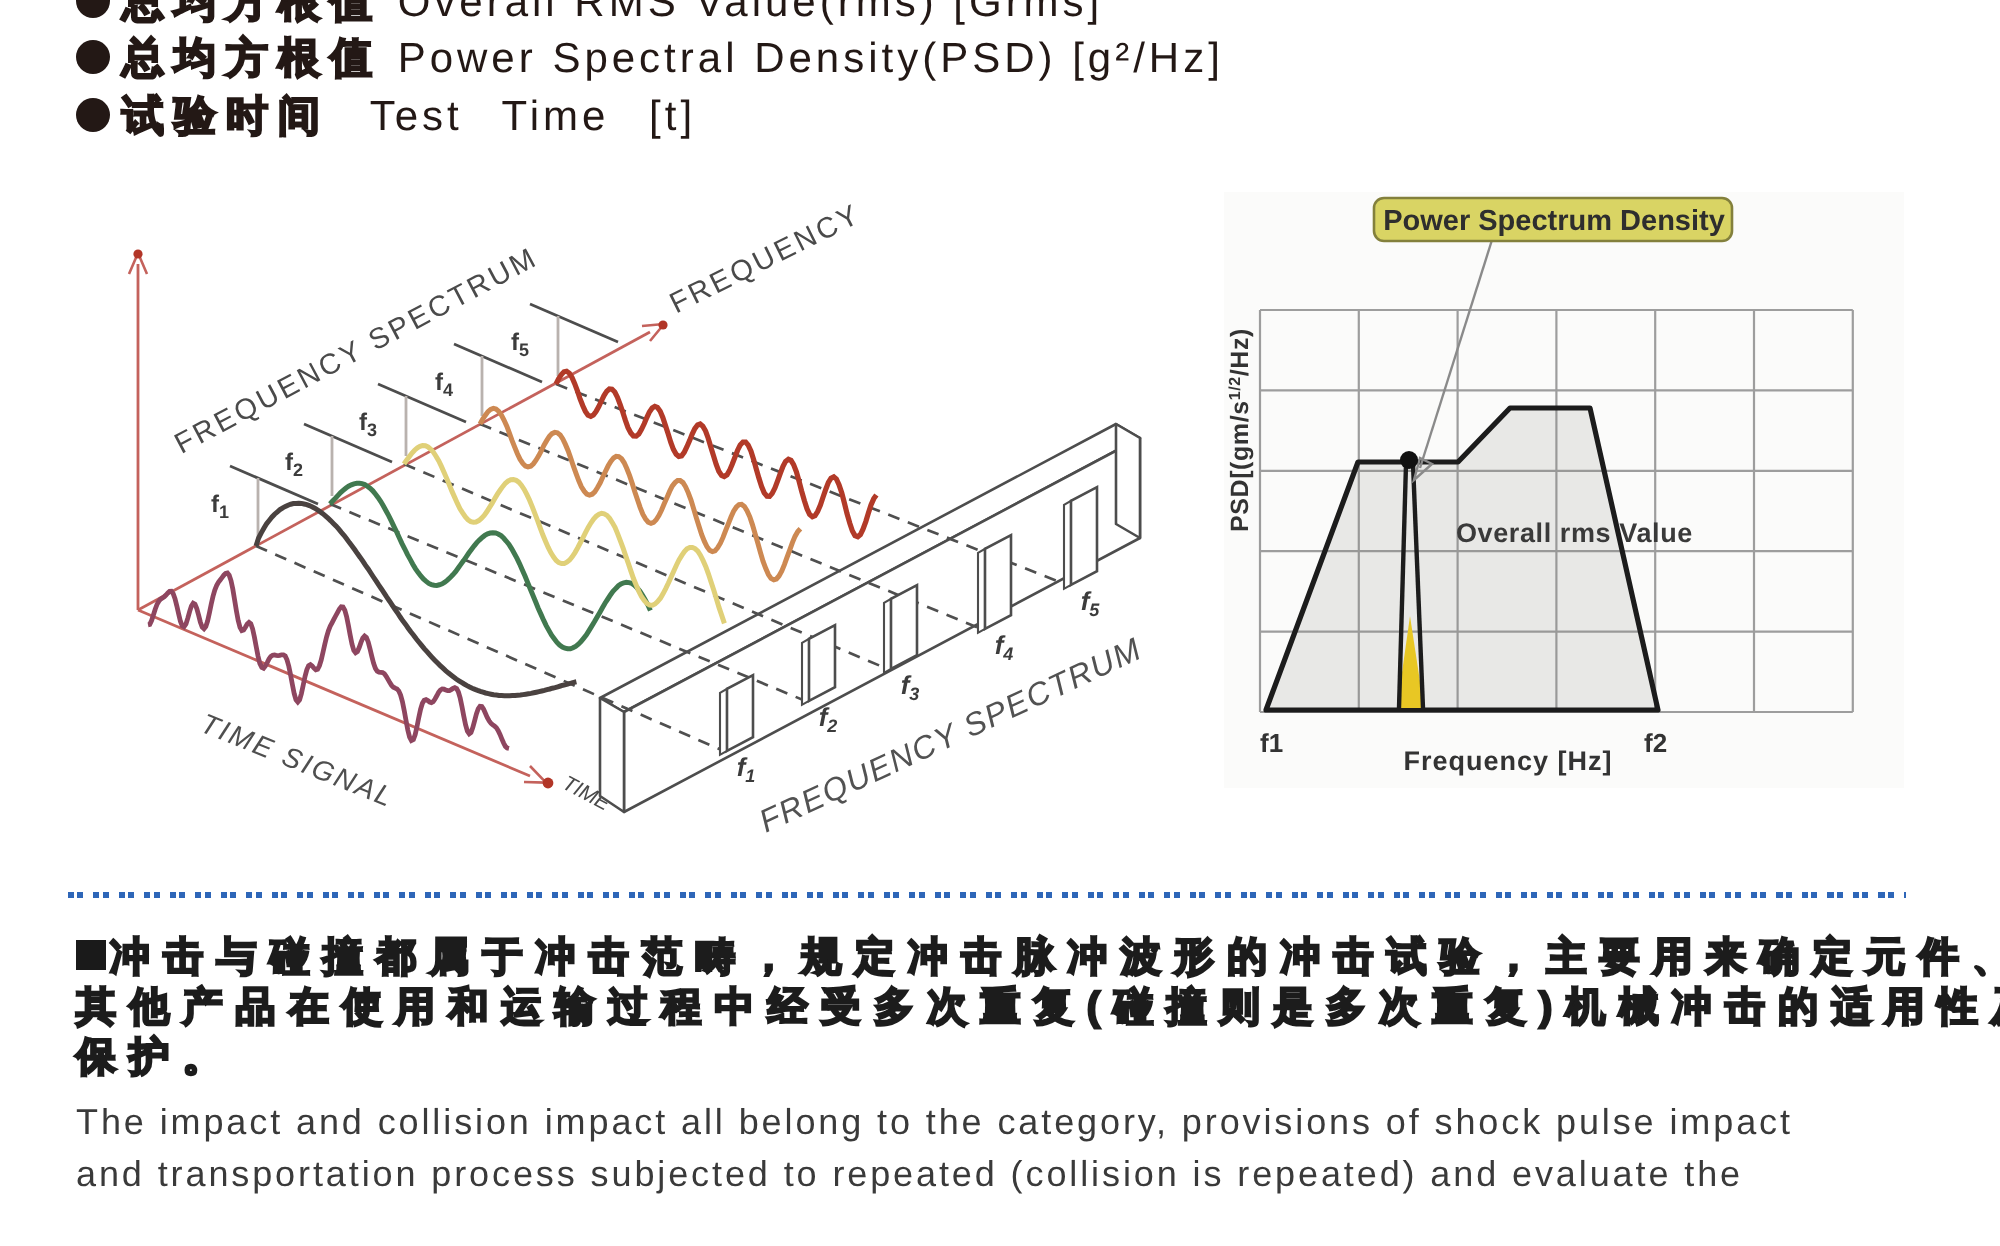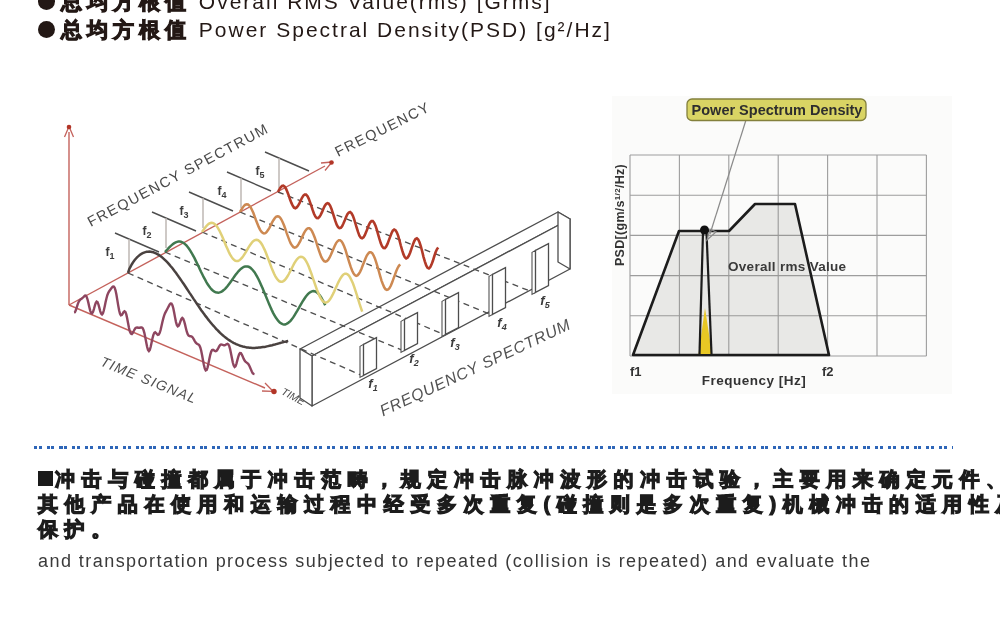--- a/index.html
+++ b/index.html
@@ -3,20 +3,21 @@
 html,body{margin:0;padding:0}
 body{width:1000px;height:623px;background:#fff;font-family:"Liberation Sans",sans-serif;position:relative;overflow:hidden}
 .abs{position:absolute}
 .blt{display:inline-block;width:17px;height:17px;border-radius:50%;background:#231815;margin-right:6px;vertical-align:-1px}
 .sq{display:inline-block;width:15px;height:15px;background:#1a1a1a;margin-right:2px;vertical-align:0px}
 .cj{letter-spacing:5px;font-weight:bold;-webkit-text-stroke:1.1px #231815}
 </style></head><body>
 <div class="abs" style="left:38px;top:-12.2px;font-size:21px;line-height:28.6px;color:#231815;white-space:nowrap;letter-spacing:2px">
 <div><span class="blt"></span><span class="cj">总均方根值</span> Overall RMS Value(rms) [Grms]</div>
 <div><span class="blt"></span><span class="cj">总均方根值</span> Power Spectral Density(PSD) [g²/Hz]</div>
+<div style="word-spacing:12px"><span class="blt"></span><span class="cj">试验时间</span> Test Time [t]</div>
 </div>
 <svg class="abs" style="left:0;top:85px" width="1000" height="345" viewBox="0 85 1000 345">
 
 <line x1="69" y1="305" x2="69" y2="132" stroke="#c4625c" stroke-width="1.4"></line>
 <path d="M64.5 137 L69 126.5 L73.5 137" fill="none" stroke="#c4625c" stroke-width="1.3"></path>
     <circle cx="69" cy="127" r="2.3" fill="#b23527"></circle>
 <line x1="69" y1="305" x2="265" y2="388" stroke="#c4625c" stroke-width="1.4"></line>
 <path d="M262 391 L273 391.3 M265 383 L273 391.3" fill="none" stroke="#c4625c" stroke-width="1.3"></path>
     <circle cx="274" cy="391.5" r="2.7" fill="#b23527"></circle>
 <line x1="69" y1="305" x2="325" y2="166" stroke="#c4625c" stroke-width="1.4"></line>
@@ -106,13 +107,14 @@
 <text x="754" y="385" font-size="13.5" font-weight="bold" fill="#333" text-anchor="middle" letter-spacing="0.5">Frequency [Hz]</text>
 
 </svg>
 <div class="abs" style="left:34px;top:446px;width:919px;height:3.2px;background:repeating-linear-gradient(90deg,#2e66b8 0px,#2e66b8 3px,transparent 3px,transparent 4.6px,#2e66b8 4.6px,#2e66b8 7.6px,transparent 7.6px,transparent 12.75px)"></div>
 <div class="abs" style="left:38px;top:466.5px;font-size:20px;line-height:25.2px;color:#1c1c1c;letter-spacing:6.6px;white-space:nowrap;font-weight:bold;-webkit-text-stroke:1.2px #1c1c1c">
 <div><span class="sq"></span>冲击与碰撞都属于冲击范畴，规定冲击脉冲波形的冲击试验，主要用来确定元件、设备和</div>
 <div>其他产品在使用和运输过程中经受多次重复(碰撞则是多次重复)机械冲击的适用性及评估包装</div>
 <div>保护。</div>
 </div>
 <div class="abs" style="left:38px;top:548px;font-size:18px;line-height:26px;color:#3a3a3a;letter-spacing:1.45px;white-space:nowrap">
+<div>The impact and collision impact all belong to the category, provisions of shock pulse impact</div>
 <div>and transportation process subjected to repeated (collision is repeated) and evaluate the</div>
 </div>
 </body></html>

